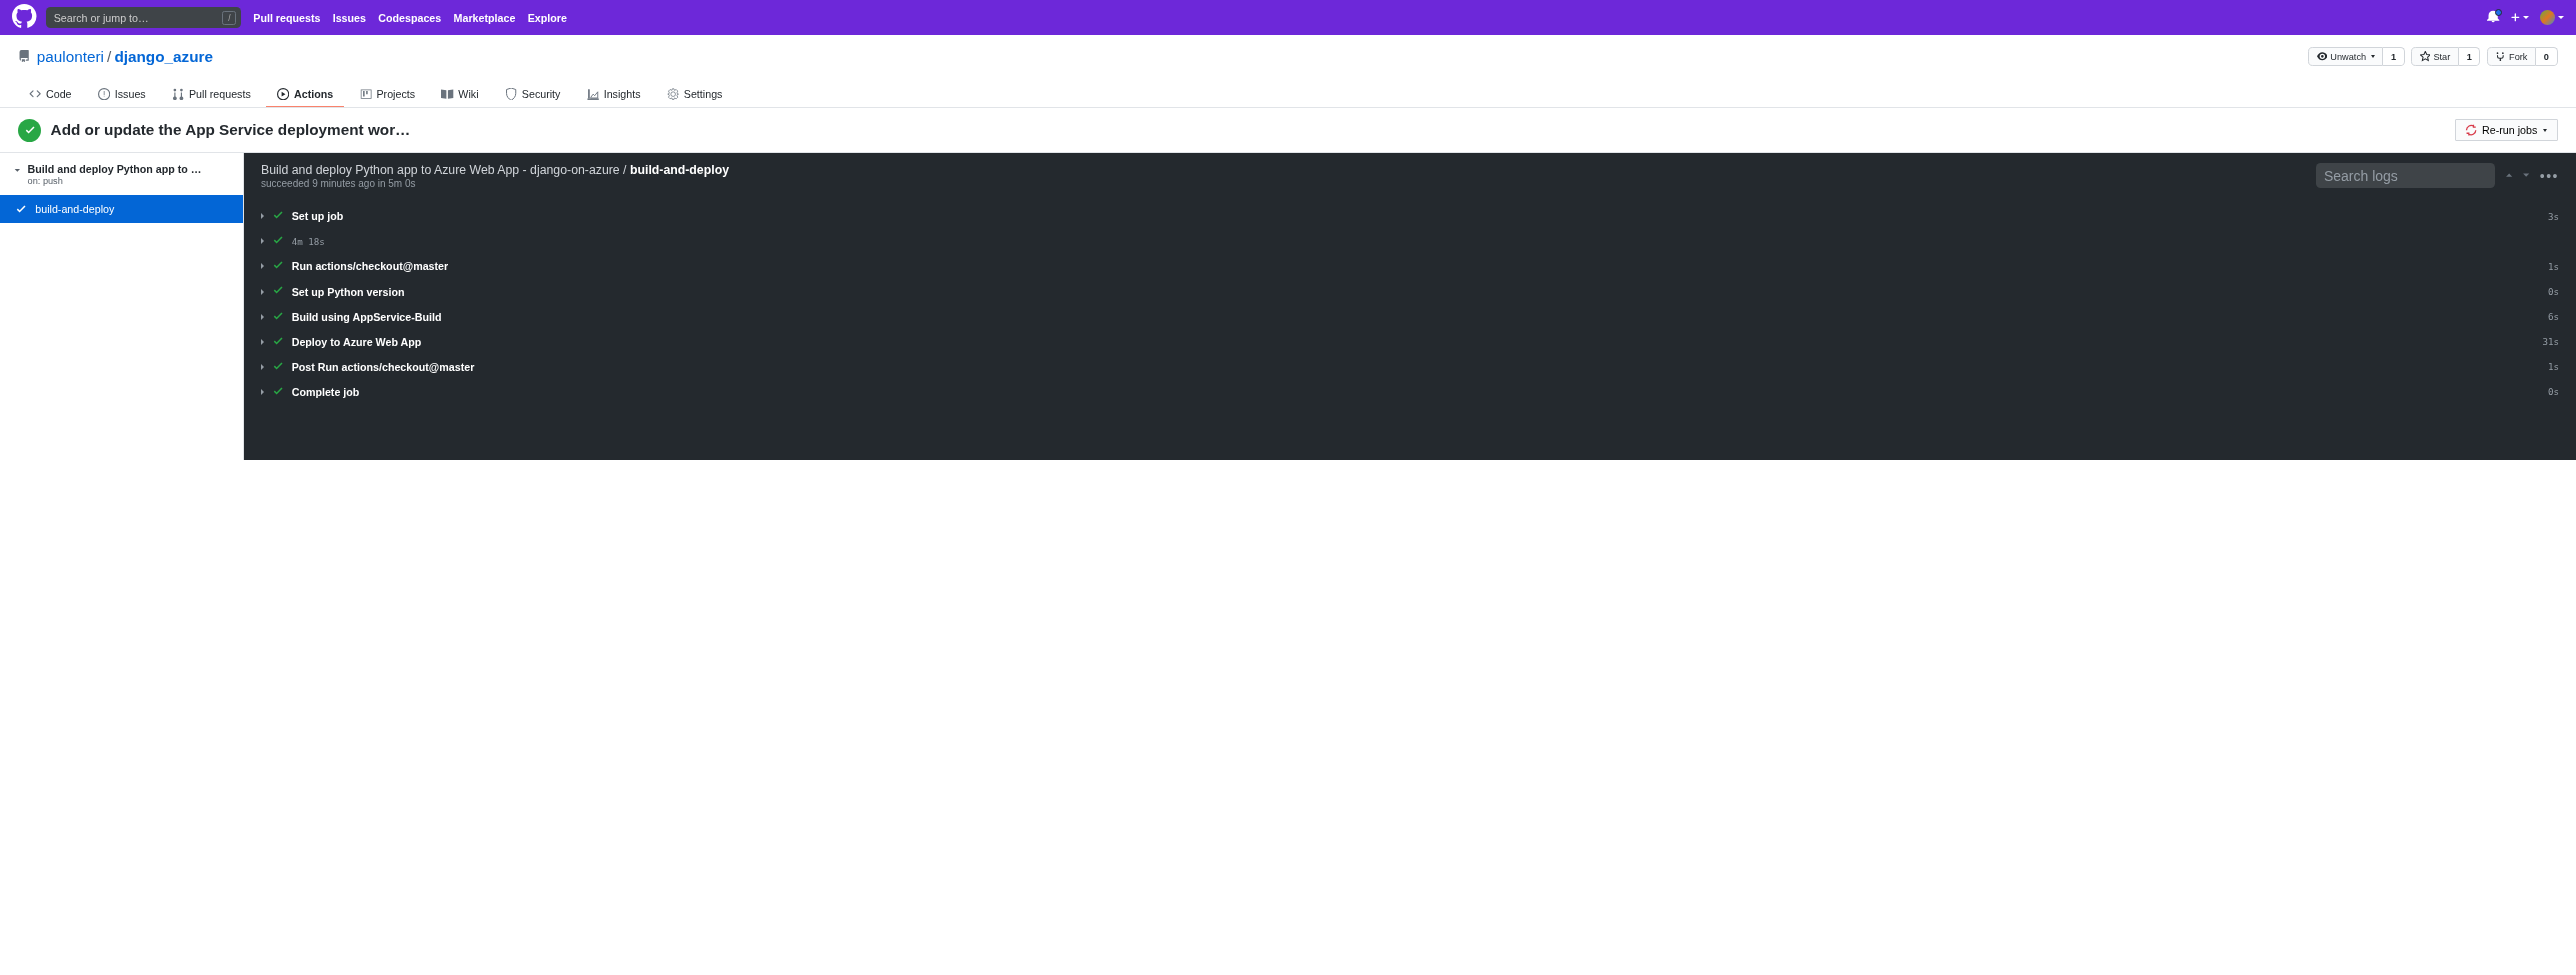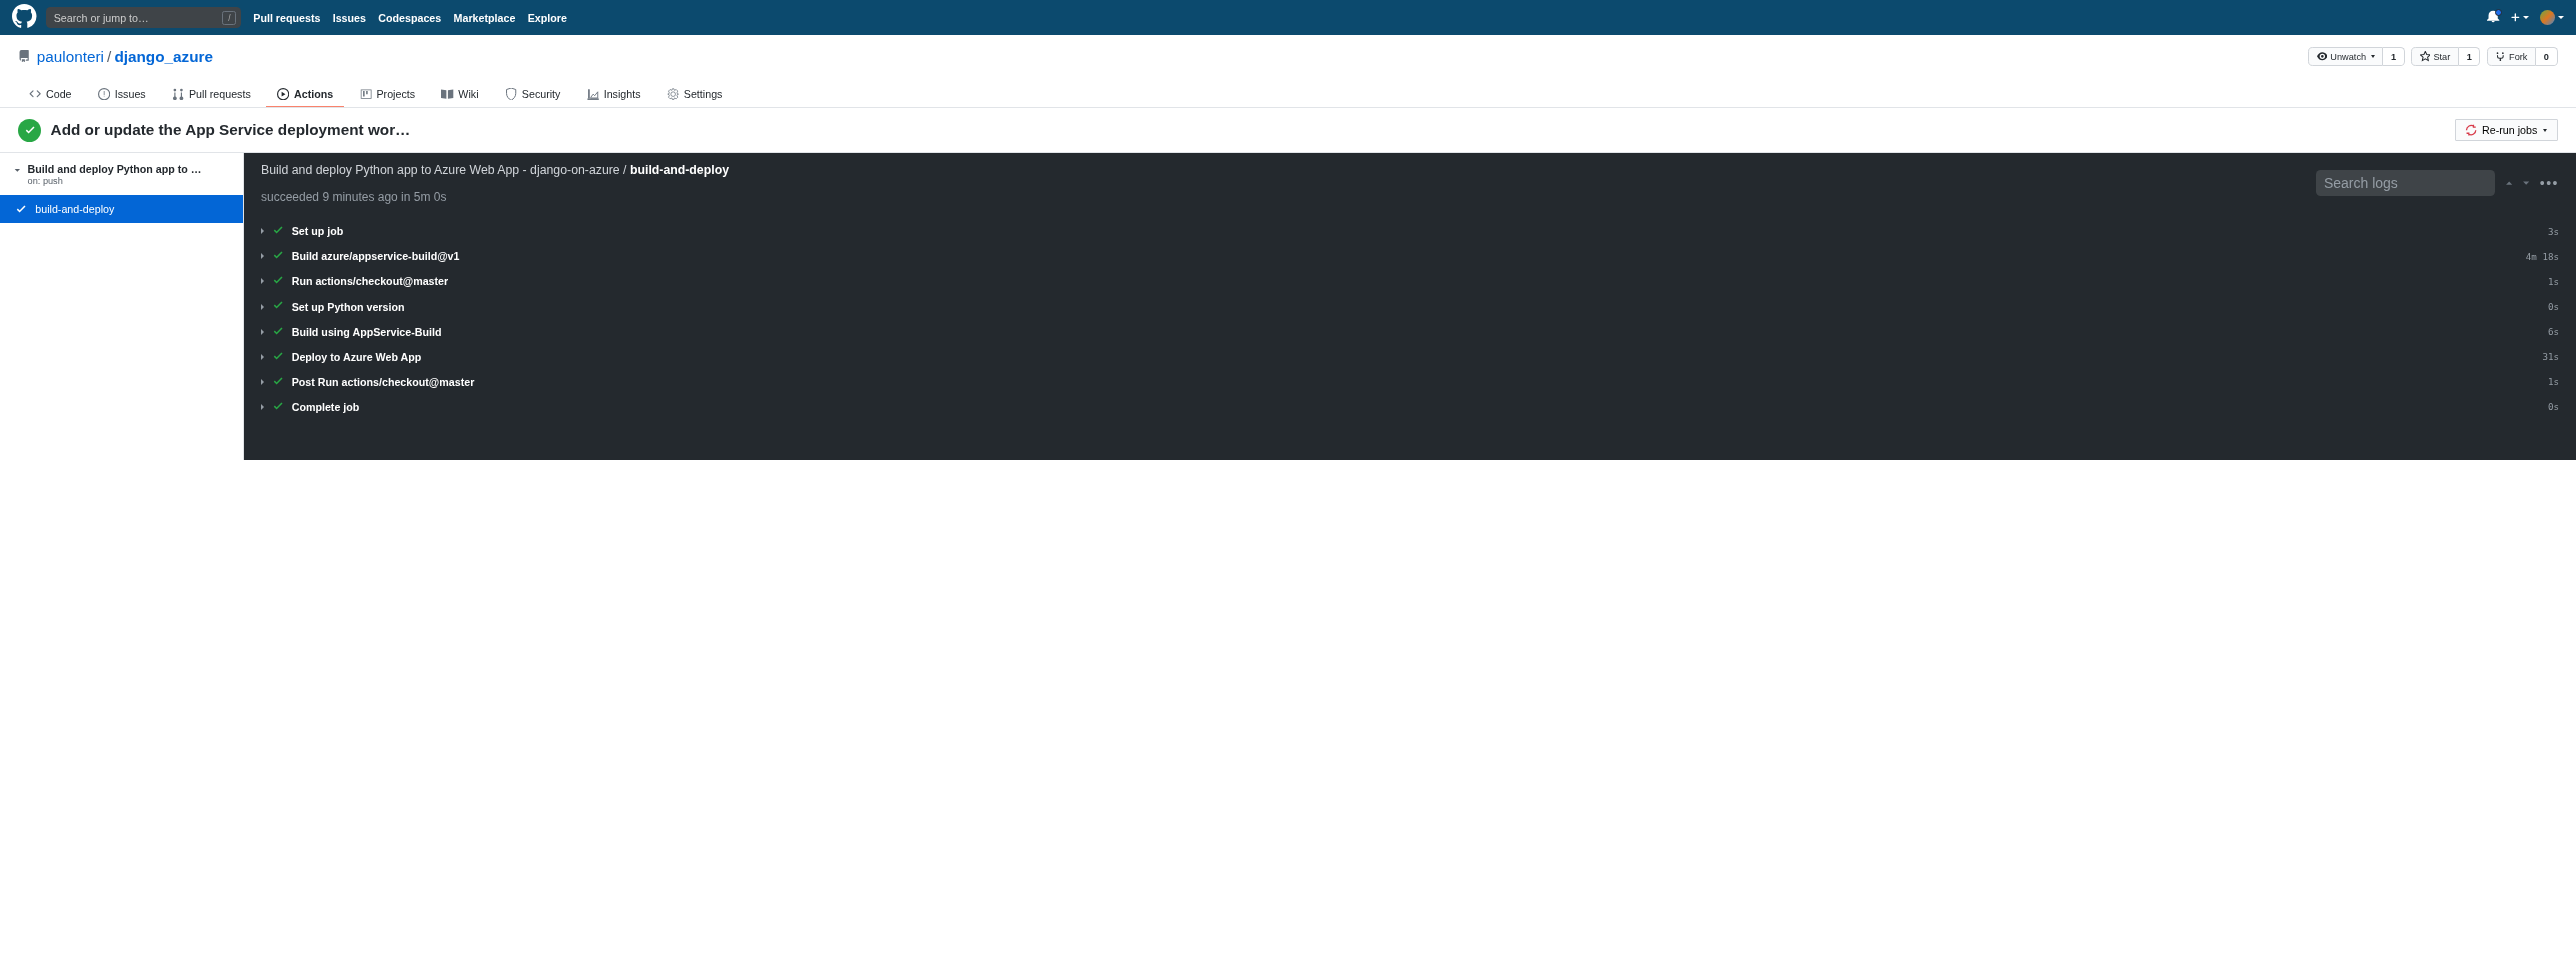--- a/index.html
+++ b/index.html
@@ -1,20 +1,20 @@
 <!DOCTYPE html>
 <html style="font-size:12.3px"><head>
 <meta charset="utf-8">
 <style>
 * { box-sizing: border-box; margin: 0; padding: 0; }
 body { font-family: -apple-system, BlinkMacSystemFont, "Segoe UI", Helvetica, Arial, sans-serif; font-size: 10.7px; color: #24292e; background: #fff; }
 a { text-decoration: none; color: inherit; }
 
 
-.topbar { background: #0c4a6e; color: #fff; display: flex; align-items: center; padding: 6.1px 12.3px; height: 35px; }
+.topbar { background: #6d28d9; color: #fff; display: flex; align-items: center; padding: 6.1px 12.3px; height: 35px; }
 .logo-icon svg { fill: #fff; }
 .search-wrap { margin-left: 9.2px; position: relative; }
 .search-input { background: #3f4448; border: none; border-radius: 4.6px; padding: 4.6px 7.7px; width: 195px; color: #ccc; font-size: 10.7px; }
 .search-input::placeholder { color: #ccc; }
 .slash-badge { position: absolute; right: 4.6px; top: 50%; transform: translateY(-50%); border: 0.8px solid #6a737d; border-radius: 2.3px; width: 14px; height: 14px; display: flex; align-items: center; justify-content: center; font-size: 8.4px; color: #aaa; }
 .topnav { display: flex; gap: 12.3px; margin-left: 12.3px; }
 .topnav-item { color: #fff; font-weight: 600; font-size: 10.7px; }
 .topbar-right { margin-left: auto; display: flex; align-items: center; gap: 10.7px; }
 .bell-wrap { position: relative; }
 .bell-dot { position: absolute; top: -1.5px; right: -2.3px; width: 7px; height: 7px; background: #1f6feb; border-radius: 50%; border: 0.8px solid #24292e; }
@@ -61,21 +61,21 @@
 .wf-header { padding: 9.2px 12.3px; display:flex;align-items:flex-start;gap:4.6px; }
 .wf-name { font-weight:600; font-size:10.7px; white-space:nowrap;overflow:hidden;text-overflow:ellipsis; }
 .wf-trigger { font-size:9.2px; color:#586069; margin-top:1.5px; }
 .job-item { display:flex;align-items:center;gap:7.7px;padding:7.7px 15.3px;background:#0366d6;color:#fff;font-size:10.7px; }
 .job-check { color:#fff; }
 
 .logpane { flex:1; background:#24292e; color:#d1d5da; }
 .log-head { display:flex;align-items:center;padding:9.2px 17px; gap:7.7px; }
 .log-bc { font-size:12.3px; }
 .log-bc-strong { color:#fff;font-weight:600; }
-.log-sub { font-size:12px; color:#959da5; margin-top:13px; }
+.log-sub { font-size:10px; color:#959da5; margin-top:1px; }
 .log-head-right { margin-left:auto;display:flex;align-items:center;gap:7.7px; }
 .log-search { background:#3f4448;border:none;border-radius:4.6px;padding:4.6px 7.7px;width:179px;color:#ccc;font-size:14px; }
 .log-search::placeholder { color:#959da5; }
 .log-arrows { display:flex;gap:4.6px;color:#6a737d; }
 .log-kebab { color:#959da5; font-size:14px;letter-spacing:1.5px; }
 
 .step-list { padding: 6.1px 17px; }
 .step-row { display:flex;align-items:center;padding:5.4px 0;gap:7.7px;font-size:10.7px; }
 .step-caret { width:0;height:0;border-top:3.1px solid transparent;border-bottom:3.1px solid transparent;border-left:3.8px solid #959da5;flex-shrink:0; }
 .step-check { flex-shrink:0; }
@@ -287,21 +287,20 @@
               <path d="M3 8l3 3 7-7"></path>
             </svg></span>
           <span class="step-name">Set up job</span>
           <span class="step-time">3s</span>
         </div>
         <div class="step-row">
           <span class="step-caret"></span>
           <span class="step-check"><svg width="12.3" height="12.3" viewBox="0 0 16 16" fill="none" stroke="#28a745" stroke-width="2">
               <path d="M3 8l3 3 7-7"></path>
             </svg></span>
-          <span class="step-name">Build azure/appservice-build@v1</span>
           <span class="step-time">4m 18s</span>
         </div>
         <div class="step-row">
           <span class="step-caret"></span>
           <span class="step-check"><svg width="12.3" height="12.3" viewBox="0 0 16 16" fill="none" stroke="#28a745" stroke-width="2">
               <path d="M3 8l3 3 7-7"></path>
             </svg></span>
           <span class="step-name">Run actions/checkout@master</span>
           <span class="step-time">1s</span>
         </div>

